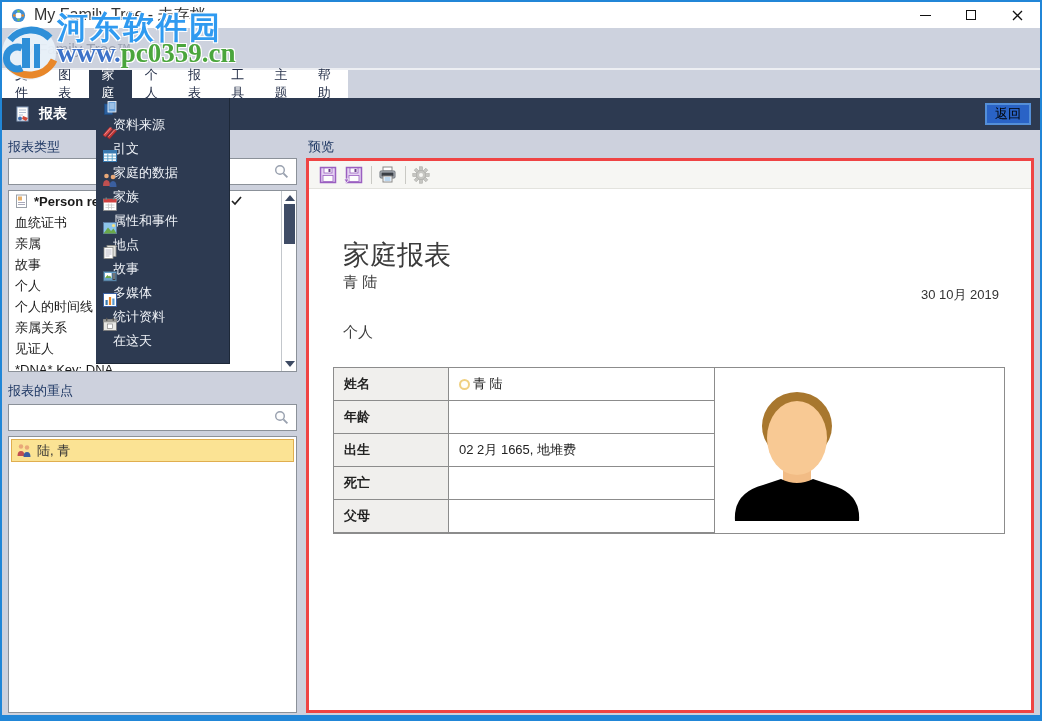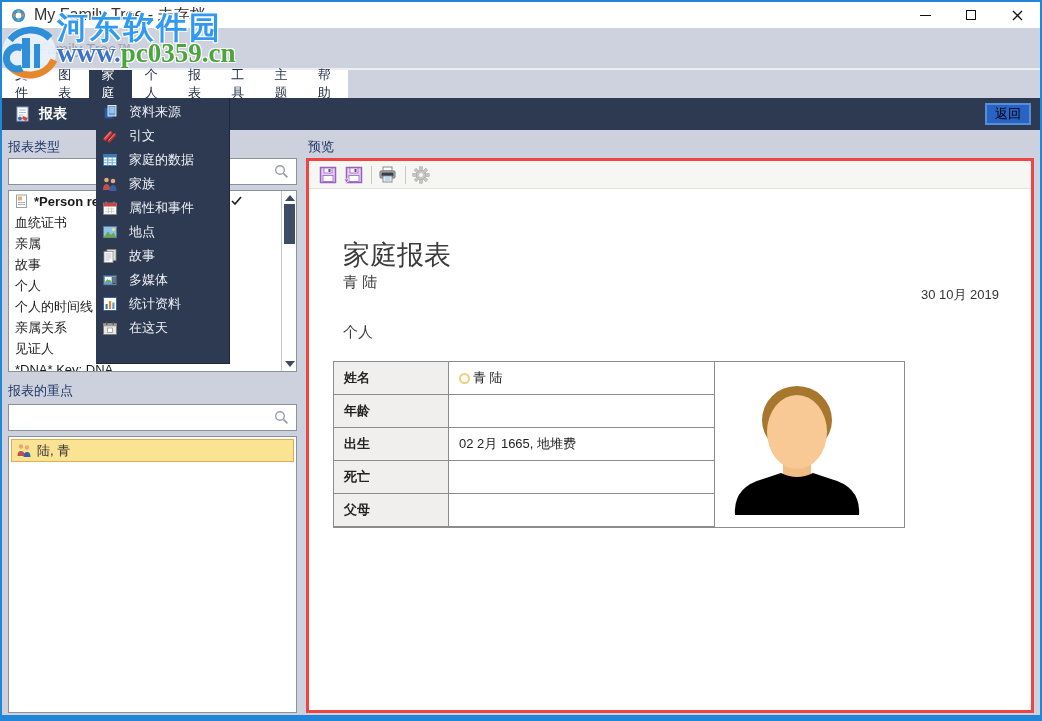--- a/index.html
+++ b/index.html
@@ -57,33 +57,33 @@
   .previewpanel { position:absolute; left:306px; top:158px; width:728px; height:555px; background:#fff;
                   border:3px solid #ef4444; }
   .ptoolbar { height:28px; background:#f6f6f3; border-bottom:1px solid #e3e3de; display:flex; align-items:center; padding-left:10px; }
   .tbicon { margin-right:6px; display:flex; }
   .tbsep { width:1px; height:18px; background:#c9c9c4; margin:0 6px 0 2px; }
   .report { position:relative; width:100%; height:527px; }
   .rtitle { position:absolute; left:34px; top:48px; font-size:27px; color:#3c3c3c; }
   .rsub { position:absolute; left:34px; top:84px; font-size:15px; color:#3c3c3c; }
   .rdate { position:absolute; right:32px; top:97px; font-size:13px; color:#333;text-align:center; }
   .rsection { position:absolute; left:34px; top:134px; font-size:15px; color:#3c3c3c; }
-  .rtable { position:absolute; left:24px; top:172px; width:572px; height:167px; border:1px solid #8c8c8c; background:#fff; }
+  .rtable { position:absolute; left:24px; top:178px; width:672px; height:167px; border:1px solid #8c8c8c; background:#fff; }
   .trow { display:flex; width:381px; height:33px; border-bottom:1px solid #8c8c8c; }
   .trow:last-child { border-bottom:none; }
   .tlabel { width:115px; background:#f0efed; border-right:1px solid #8c8c8c; font-size:13px; font-weight:bold; color:#222;
             display:flex; align-items:center; padding-left:10px; }
   .tvalue { width:266px; border-right:1px solid #8c8c8c; font-size:13px; color:#222; display:flex; align-items:center; padding-left:10px; }
   .marker { display:inline-block; width:11px; height:11px; border-radius:50%; border:2px solid #f0d080; background:#fffef8; margin-right:3px; flex:none; }
   .avatarcell { position:absolute; left:381px; top:0; bottom:0; right:0; background:#fff; }
   .avatarcell svg { position:absolute; left:10px; top:12px; }
   
   .dropdown { position:absolute; left:96px; top:98px; width:134px; height:266px; background:#2d3a51; z-index:50;
               border-right:1px solid #1d2838; border-bottom:1px solid #1d2838; padding-top:2px; }
-  .ditem { height:24px; display:flex; align-items:center; padding-left:6px; }
+  .ditem { height:24px; display:flex; align-items:flex-start; padding-left:6px;flex-direction:column; }
   .ditem .dicon { width:16px; height:16px; flex:none; }
   .ditem .dlabel { margin-left:11px; font-size:13px; color:#eef1f6; }
   
   .watermark { position:absolute; left:0; top:0; width:620px; height:110px; z-index:100; pointer-events:none; }
   .wmtext1 { position:absolute; left:57px; top:7px; font-size:31px; font-weight:bold; color:#2f9af0; letter-spacing:2px;
              text-shadow:-1px -1px 0 #fff,1px -1px 0 #fff,-1px 1px 0 #fff,1px 1px 0 #fff; }
   .wmtext2 { position:absolute; left:57px; top:38px; font-family:"Liberation Serif","DejaVu Serif",serif;
              font-size:27px; font-weight:bold;
              text-shadow:-1px -1px 0 #fff,1px -1px 0 #fff,-1px 1px 0 #fff,1px 1px 0 #fff; }
   .wm-www { color:#3d72c8; } .wm-dom { color:#4aa53c; }

